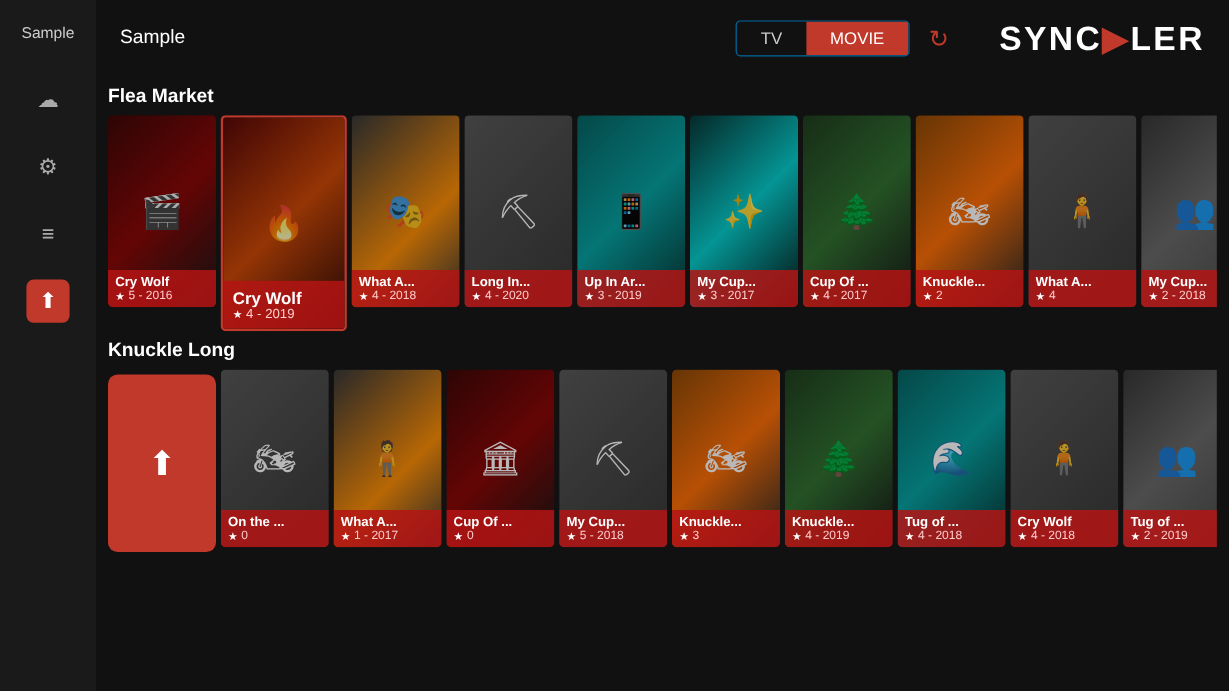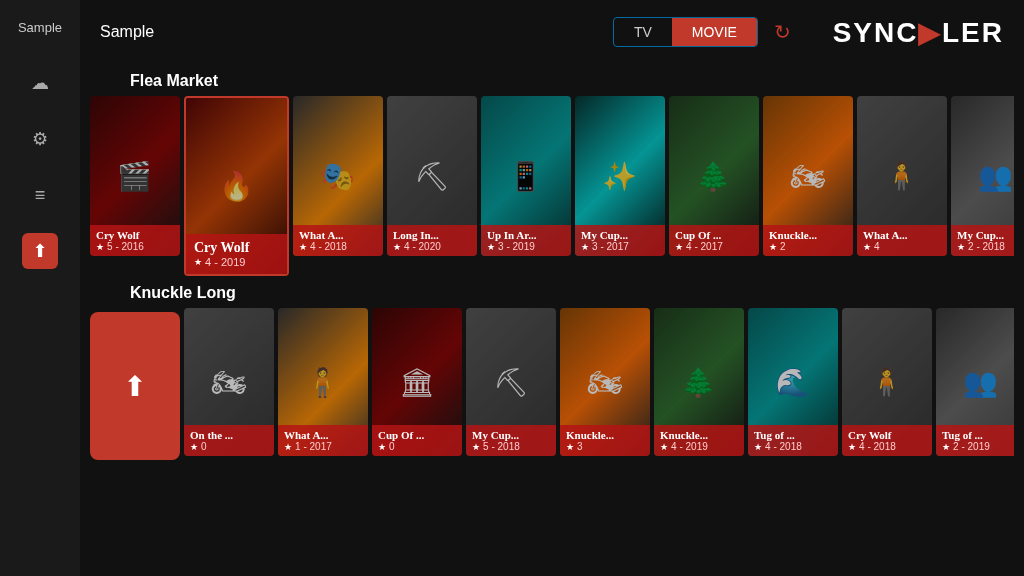--- a/index.html
+++ b/index.html
@@ -112,21 +112,20 @@
       padding: 0 10px;
       display: flex;
       flex-direction: column;
       gap: 0;
     }
     .section-label {
       font-size: 16px;
       font-weight: bold;
       color: #fff;
       padding: 8px 0 6px 0;
-      margin-left: 40px;
     }
 
     
     .card-row {
       display: flex;
       flex-direction: row;
       gap: 4px;
       overflow: hidden;
       flex-shrink: 0;
     }
@@ -146,21 +145,20 @@
       background: rgba(180, 20, 20, 0.85);
       padding: 4px 6px;
     }
     .card-title {
       font-size: 11px;
       font-weight: bold;
       color: #fff;
       white-space: nowrap;
       overflow: hidden;
       text-overflow: ellipsis;
-      font-family: Liberation Serif, serif;
     }
     .card-meta {
       font-size: 10px;
       color: #ffcccc;
       display: flex;
       align-items: center;
       gap: 3px;
     }
     .star {
       color: #fff;

